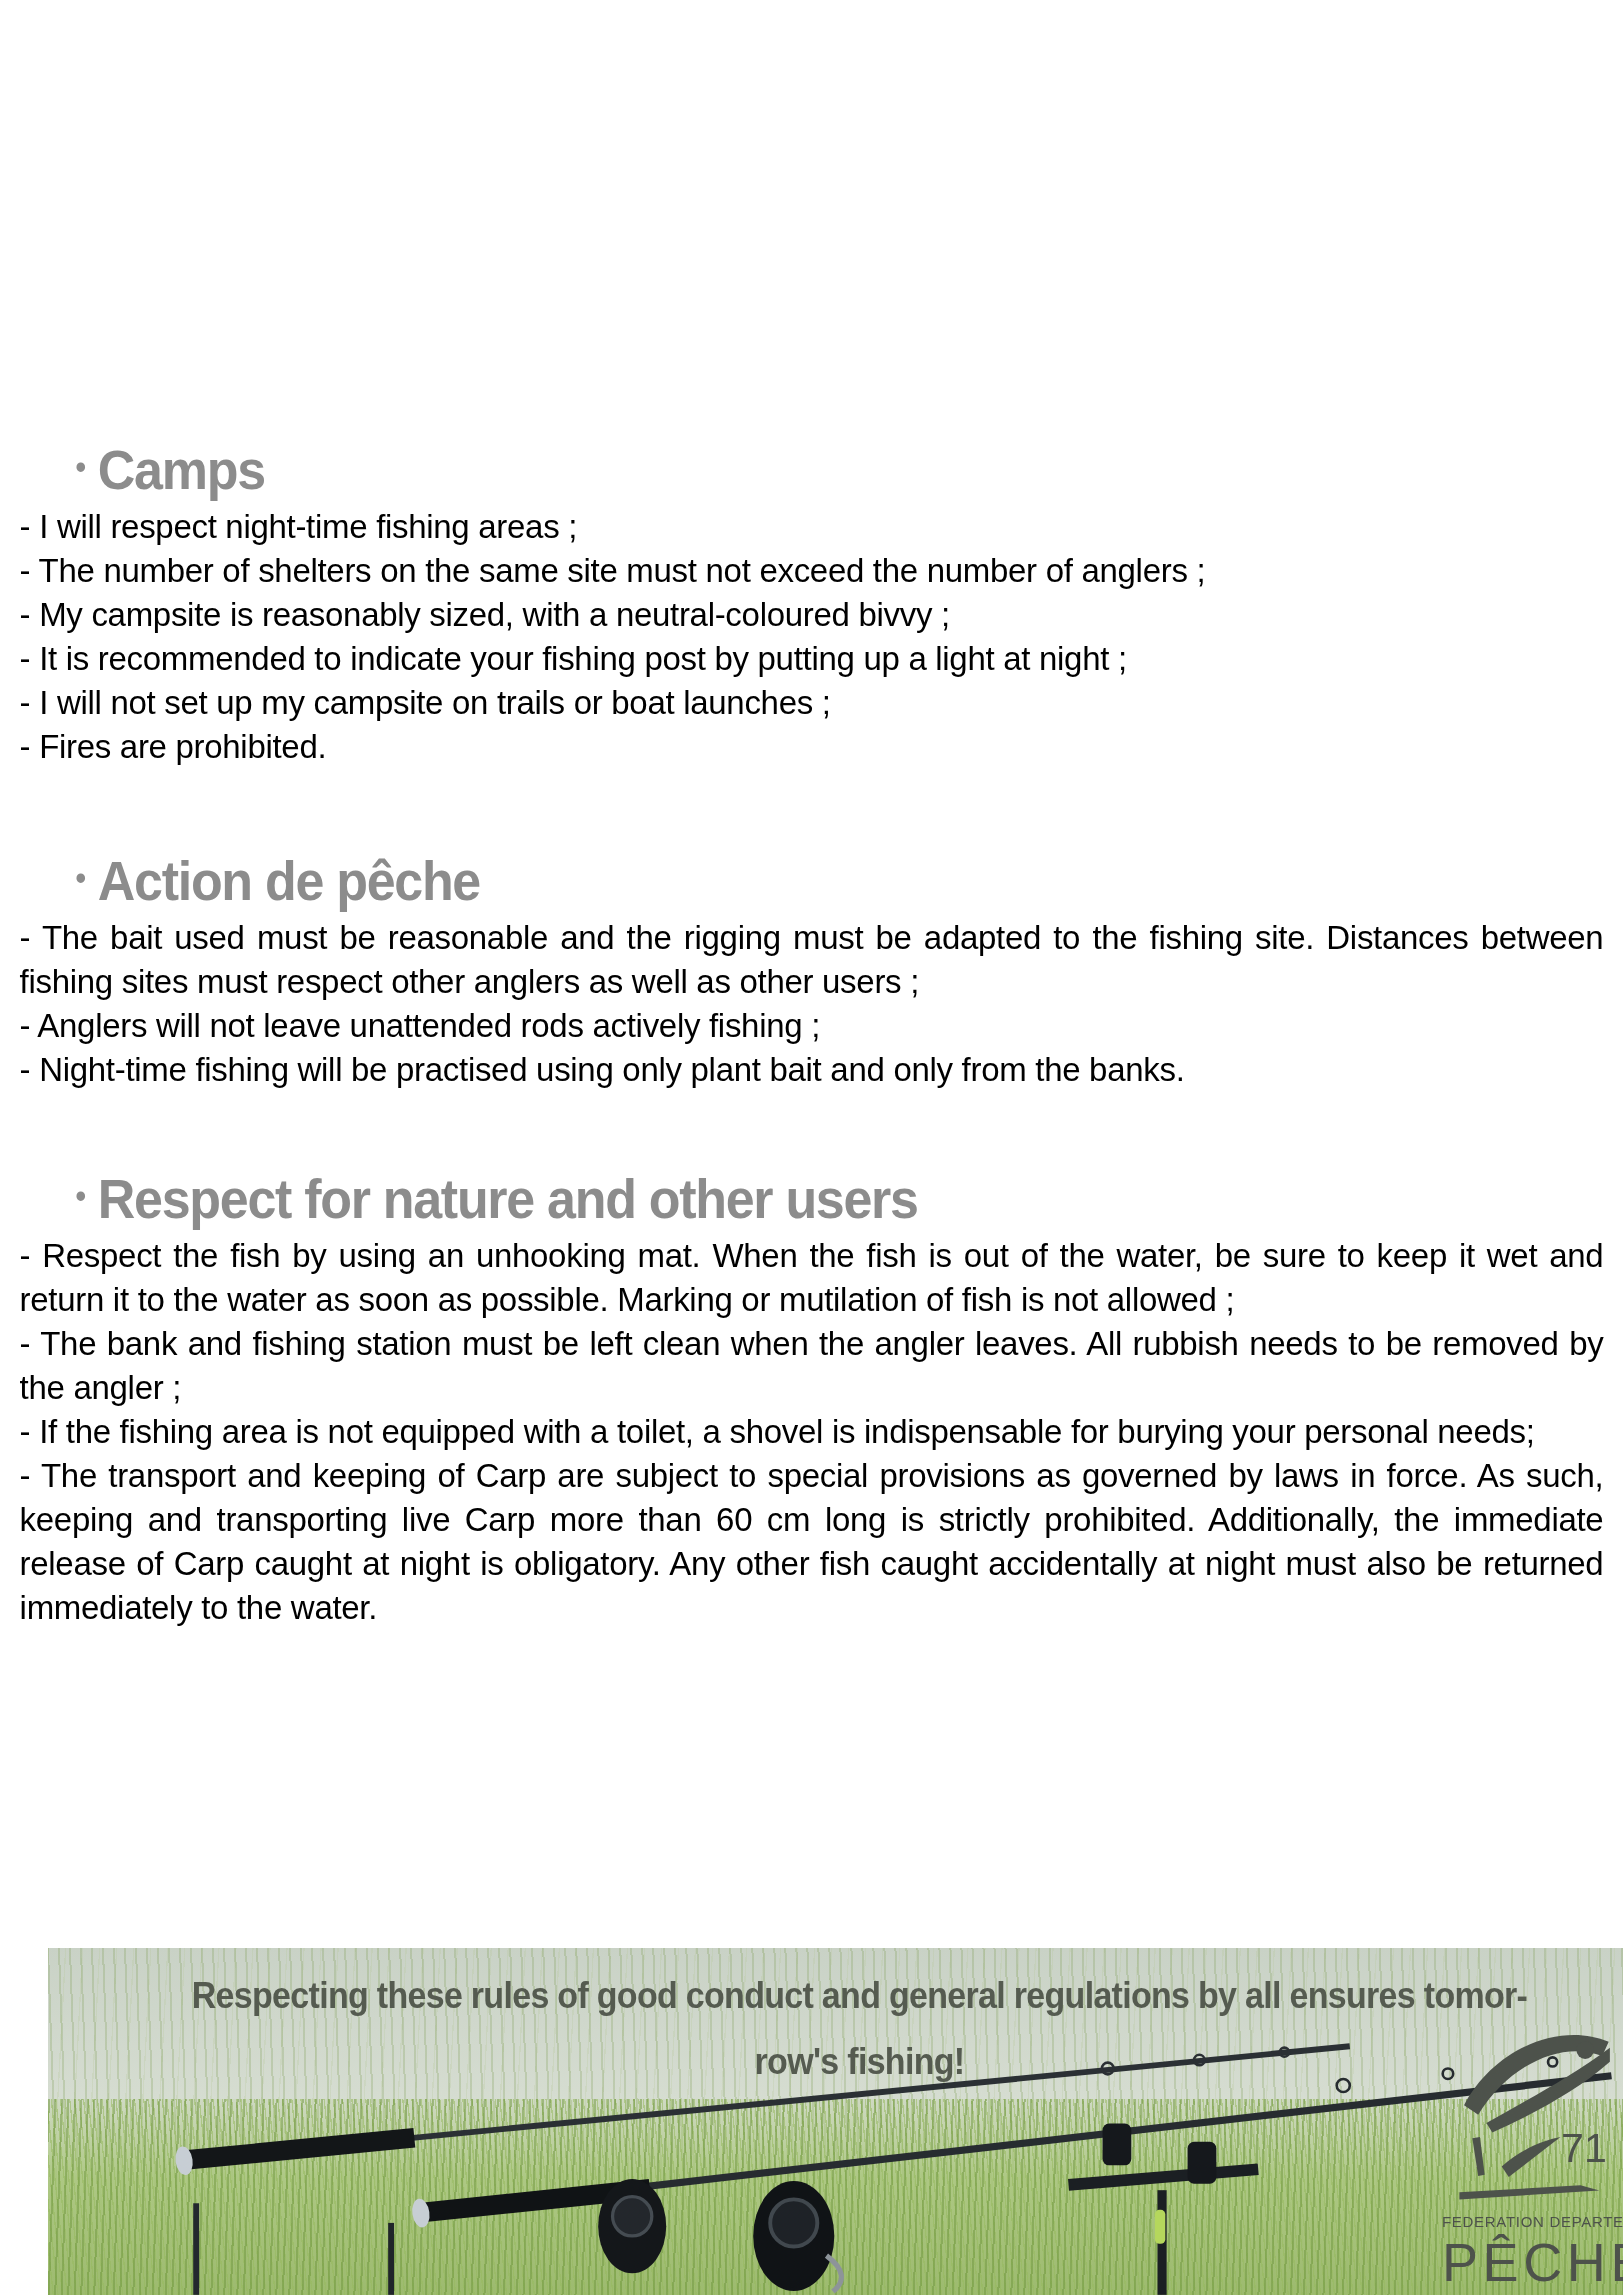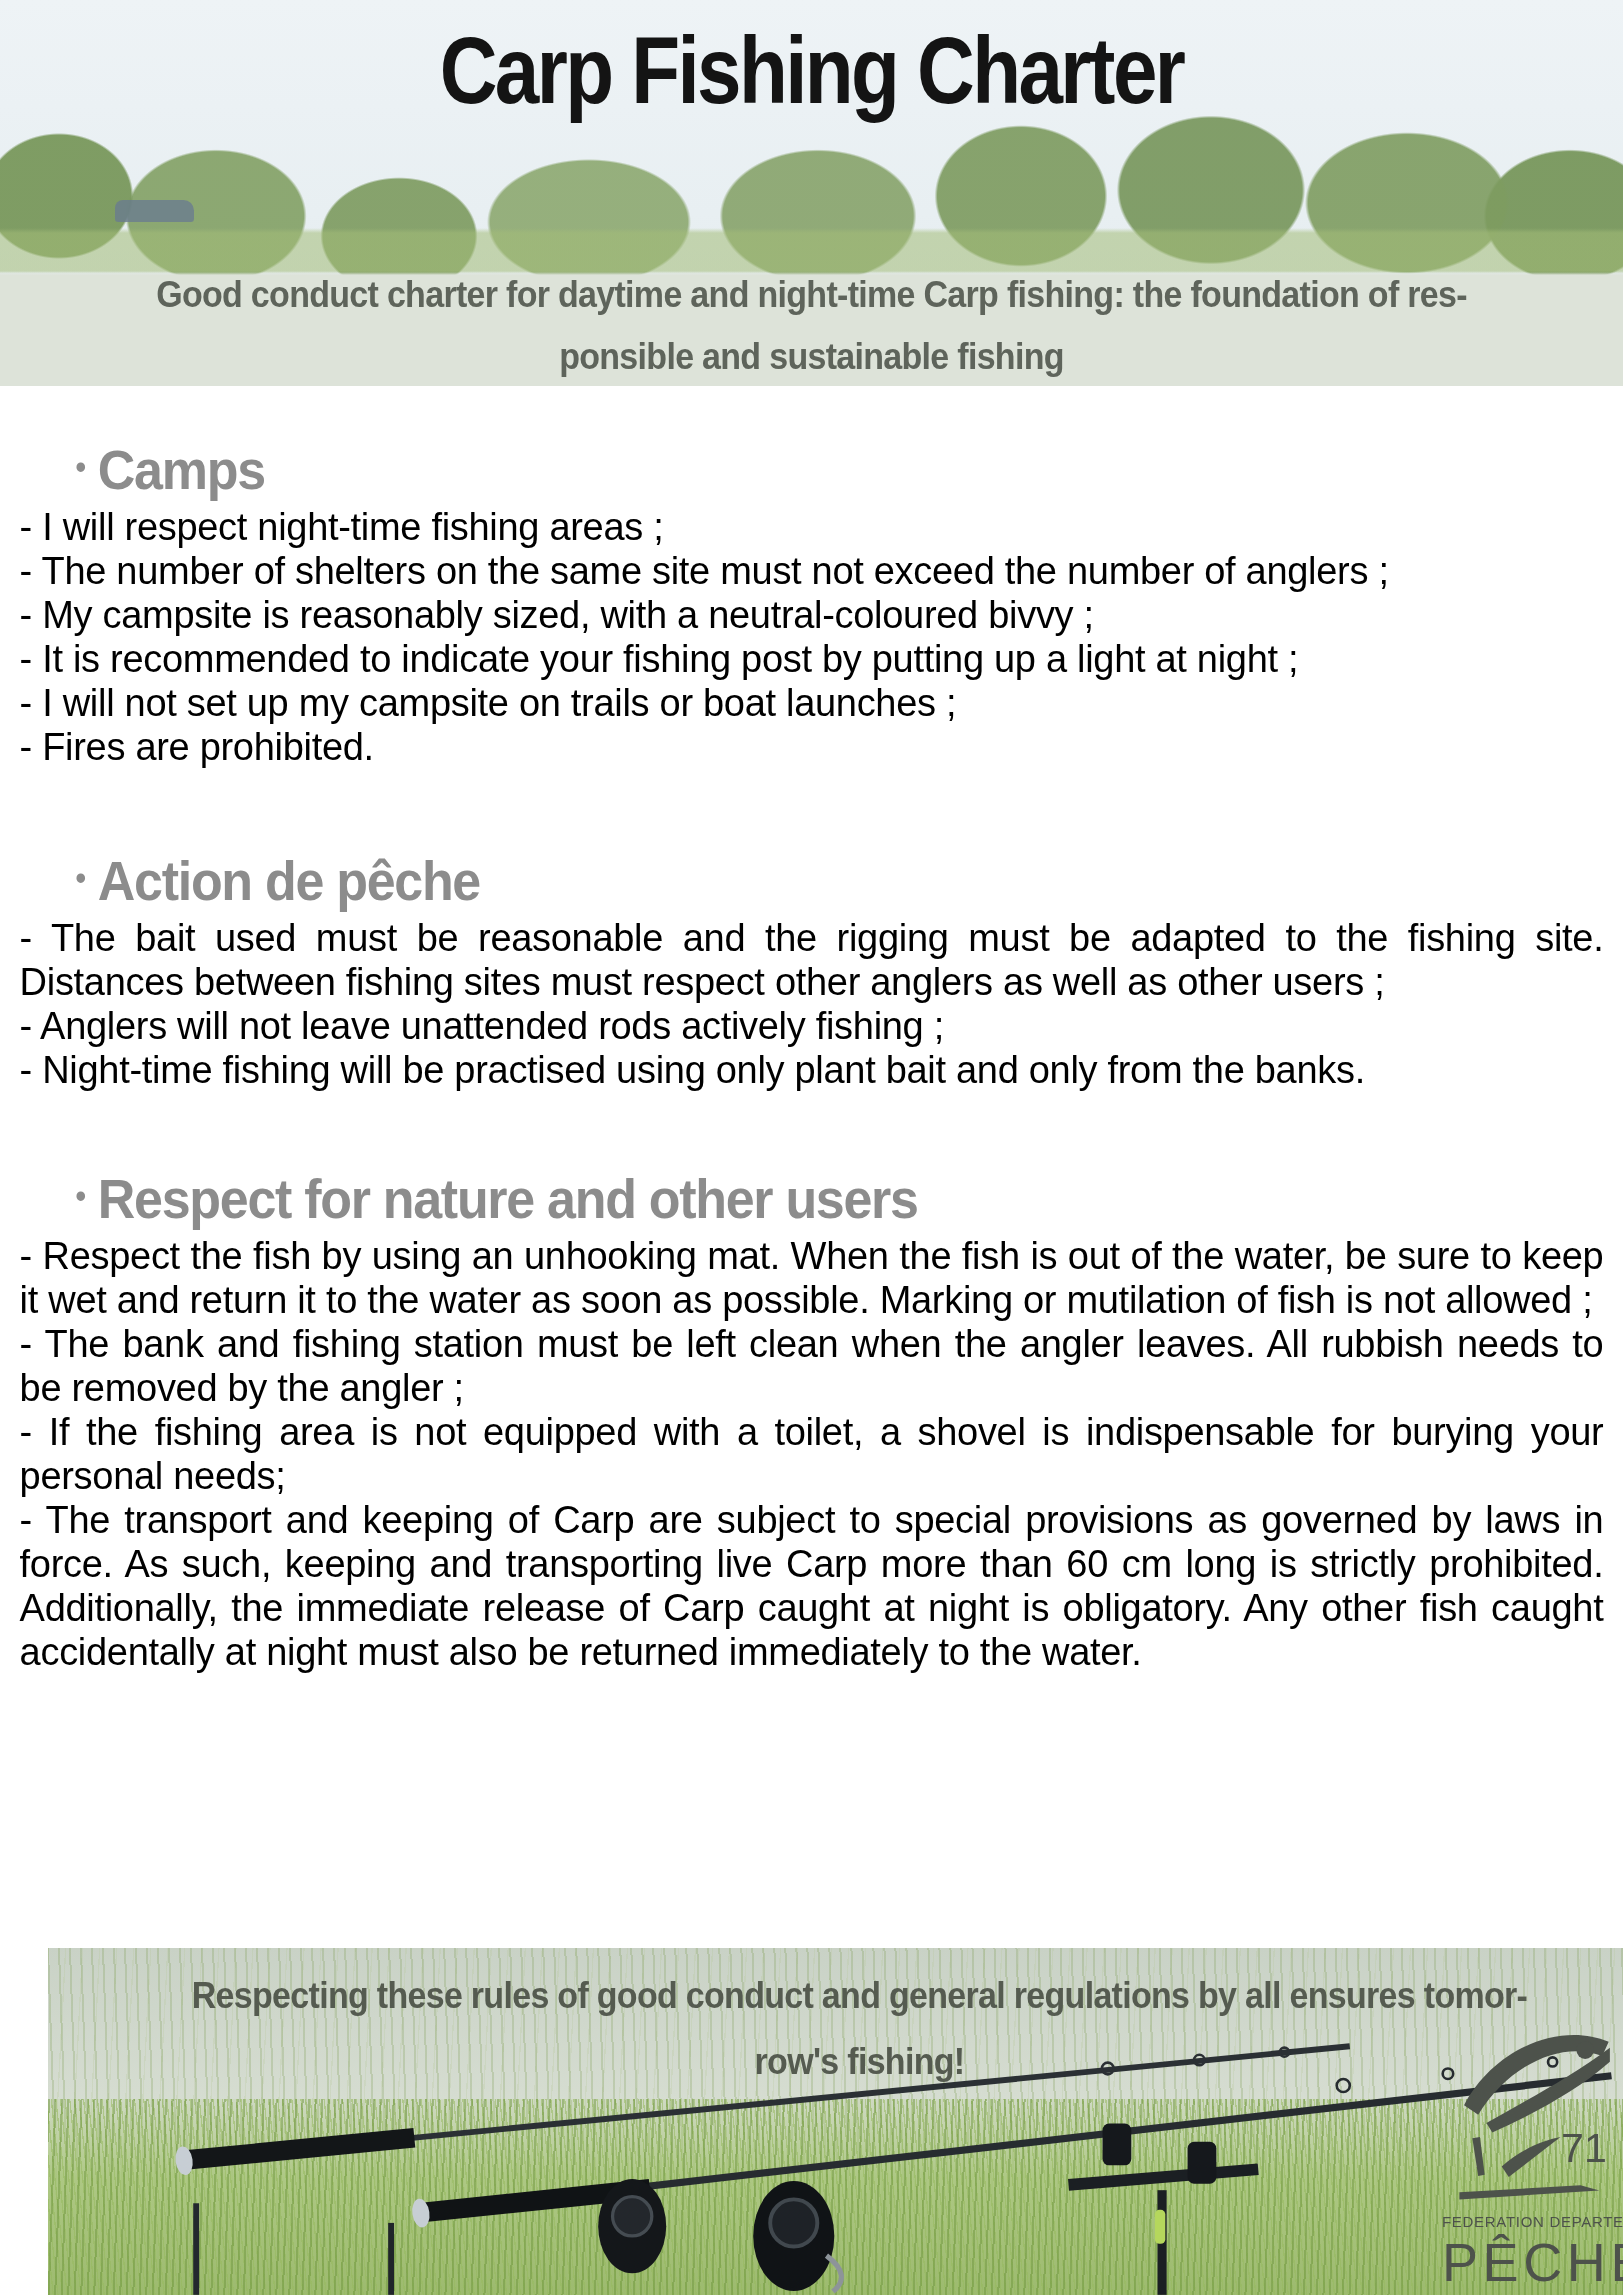--- a/index.html
+++ b/index.html
@@ -36,21 +36,21 @@
 
   
   .content{position:absolute;top:386px;left:0;right:0;padding:0 19.6px;}
   .section h2{margin:0;padding-left:56px;font-size:52px;font-weight:700;letter-spacing:-1.3px;
     color:#8c8c8c;line-height:1.05;transform:scaleY(1.08);transform-origin:left top;}
   .section h2 .bullet{font-size:58%;vertical-align:10.5px;margin-right:13px;}
   .sec-camps{margin-top:54px;}
   .sec-action{margin-top:82px;}
   .sec-respect{margin-top:77px;}
   .rules{margin-top:10.5px;}
-  .rule{margin:0;font-size:38px;line-height:44px;letter-spacing:-0.3px;color:#000;
+  .rule{margin:0;font-size:33px;line-height:44px;letter-spacing:-0.3px;color:#000;
     text-align:justify;}
 
   
   .foot{position:absolute;left:0;bottom:0;width:1623px;height:347px;
     background:linear-gradient(180deg,#c9d2c6 0%,#d6ddd1 45%,#dce2d6 100%);margin-left:48px;}
   .foot .reeds{position:absolute;inset:0;
     background:
       repeating-linear-gradient(88deg, rgba(128,158,88,.28) 0 2px, rgba(0,0,0,0) 2px 11px),
       repeating-linear-gradient(93deg, rgba(180,198,150,.25) 0 1.3px, rgba(0,0,0,0) 1.3px 17px);}
   .foot .grass{position:absolute;left:0;right:0;bottom:0;height:196px;
@@ -67,26 +67,20 @@
   .logo{position:absolute;right:33px;top:68px;width:196px;text-align:right;color:#4d524b;}
   .logo svg{display:block;margin:0 auto;}
   .logo-fed{font-size:15px;letter-spacing:0.7px;white-space:nowrap;margin-top:2.6px;}
   .logo-peche{font-size:54px;letter-spacing:4.6px;font-weight:400;margin-top:1.3px;}
 </style>
 </head>
 <body>
 
 <div class="page">
 
-  <header class="hero">
-    <div class="hero-car"></div>
-    <h1 class="hero-title">Carp Fishing Charter</h1>
-    <p class="hero-sub"><span>Good conduct charter for daytime and night-time Carp fishing: the foundation of res-</span><br>
-      <span>ponsible and sustainable fishing</span></p>
-  </header>
 
   <main class="content">
 
     <section class="section sec-camps">
       <h2><span class="bullet">•</span><span>Camps</span></h2>
       <div class="rules">
 
       <p class="rule">- I will respect night-time fishing areas ;</p>
           <p class="rule">- The number of shelters on the same site must not exceed the number of anglers ;</p>
           <p class="rule">- My campsite is reasonably sized, with a neutral-coloured bivvy ;</p>

